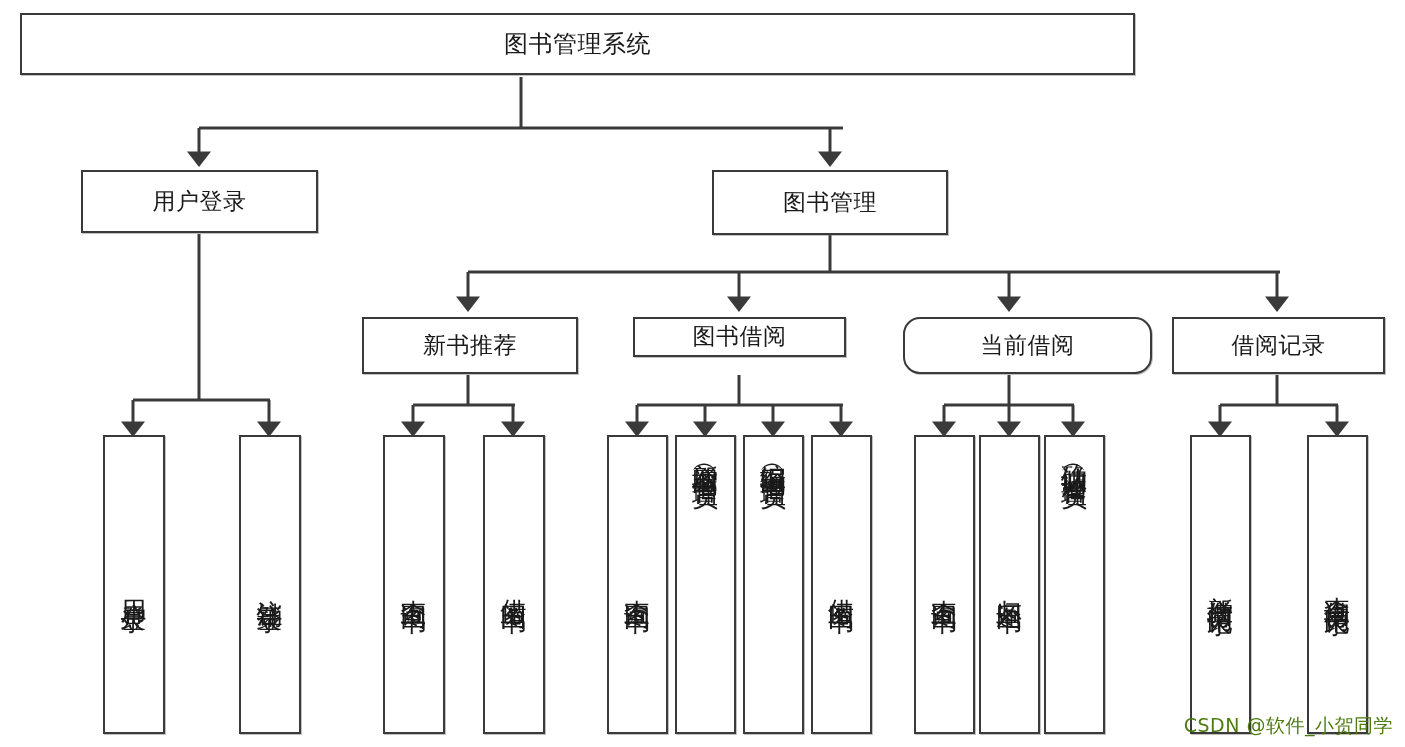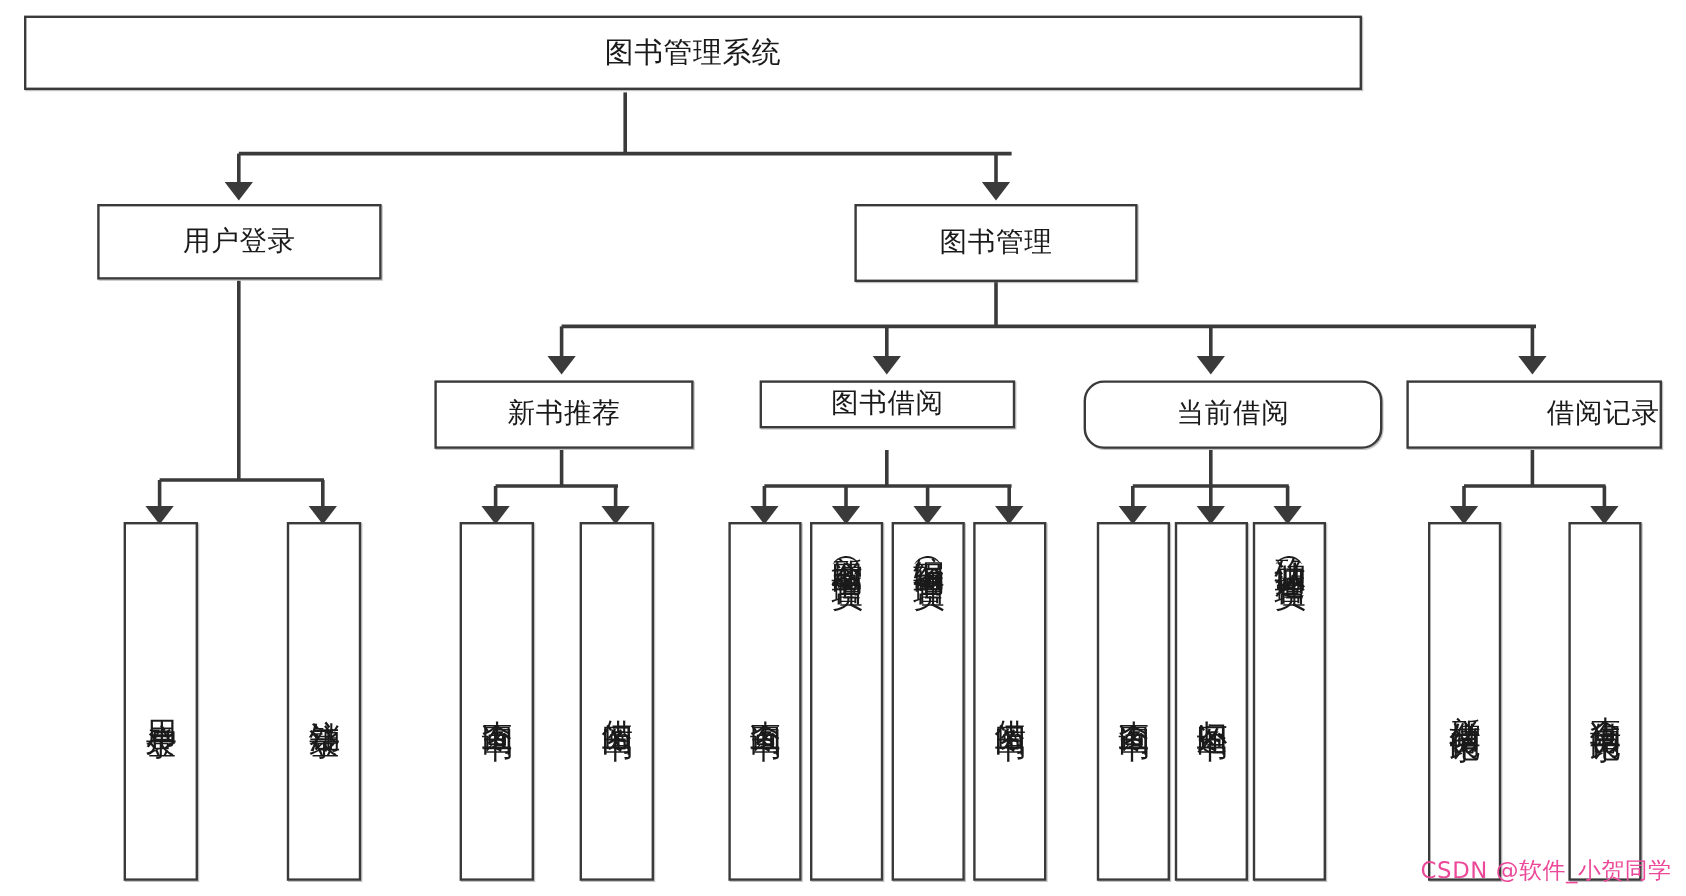--- a/index.html
+++ b/index.html
@@ -63,21 +63,21 @@
   }
   .node.vertical.centered {
     align-items: center;
     padding-top: 0;
   }
   .watermark {
     position: absolute;
     right: 12px;
     bottom: 8px;
     font-size: 19px;
-    color: #ec4899;
+    color: #4d7c0f;
     letter-spacing: 0.5px;
     white-space: nowrap;
   }
 </style>
 </head>
 <body>
 
 <div id="diagram-root">
 
   <svg class="connectors" viewBox="0 0 1405 747" xmlns="http://www.w3.org/2000/svg">
@@ -147,21 +147,21 @@
   </div>
 
   <div class="node horizontal" style="left:633px; top:317px; width:213px; height:40px;">
     <span class="node-label">图书借阅</span>
   </div>
 
   <div class="node horizontal" style="left:903px; top:317px; width:249px; height:57px;border-radius:17px;">
     <span class="node-label">当前借阅</span>
   </div>
 
-  <div class="node horizontal" style="left:1172px; top:317px; width:213px; height:57px;justify-content:flex-end;">
+  <div class="node horizontal" style="left:1172px; top:317px; width:213px; height:57px;">
     <span class="node-label">借阅记录</span>
   </div>
 
   <div class="node vertical centered" style="left:103px; top:435px; width:62px; height:299px;">
     <span class="node-label">用户登录</span>
   </div>
 
   <div class="node vertical centered" style="left:239px; top:435px; width:62px; height:299px;">
     <span class="node-label">注销登录</span>
   </div>

